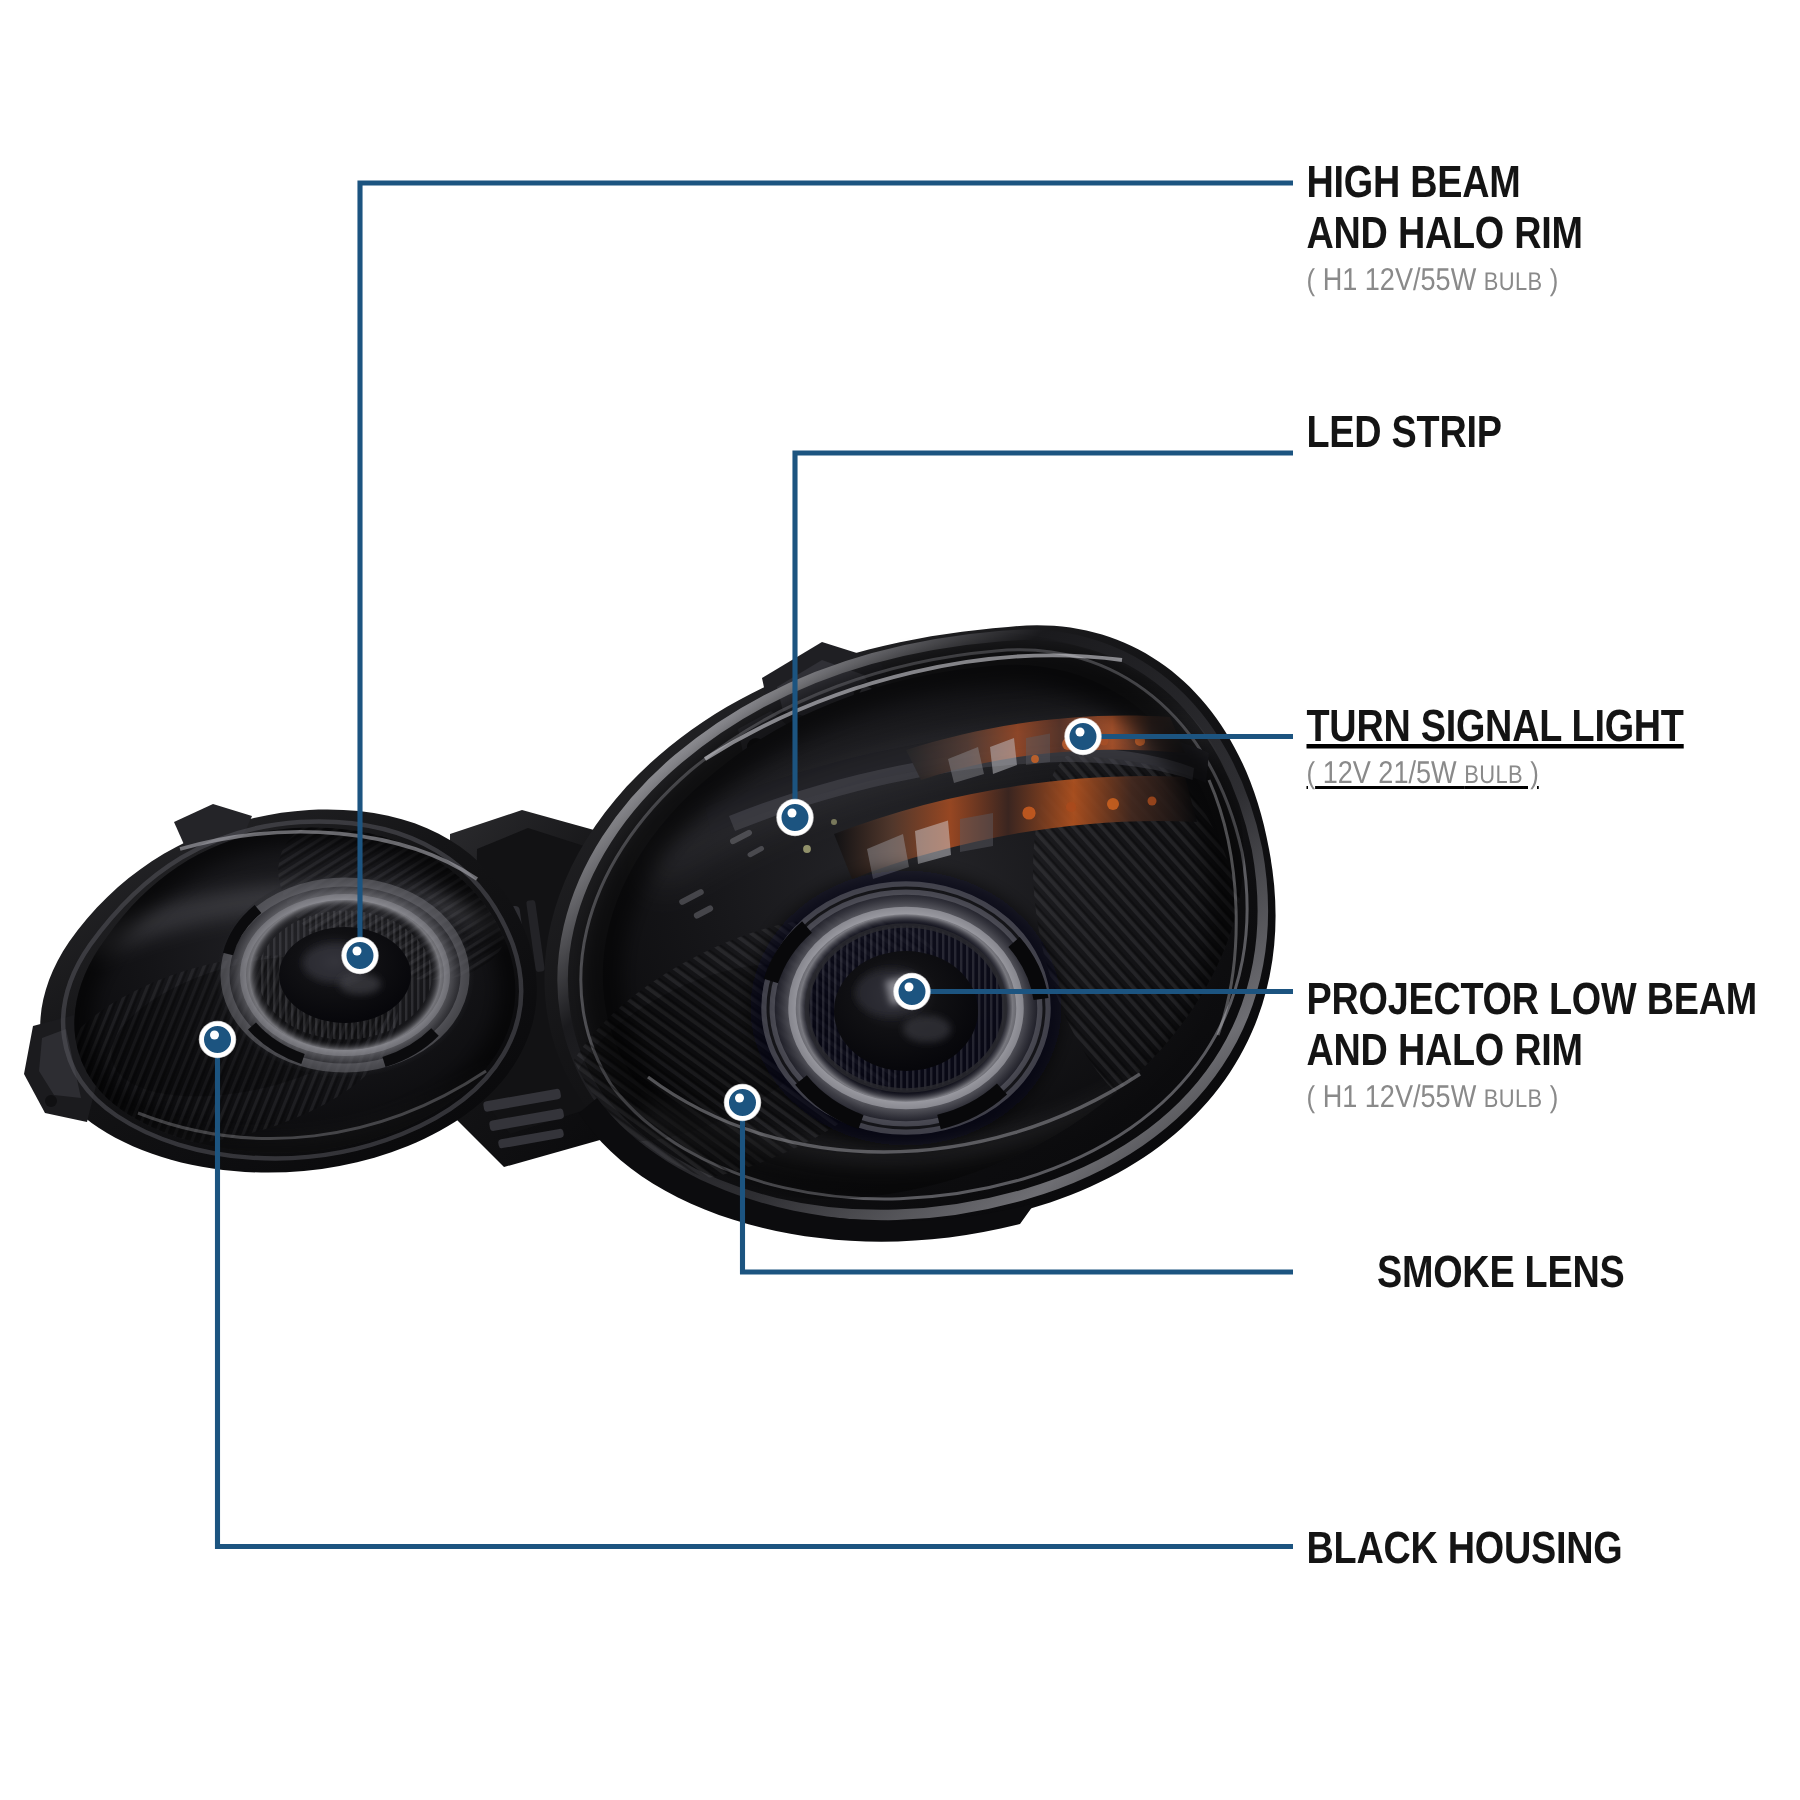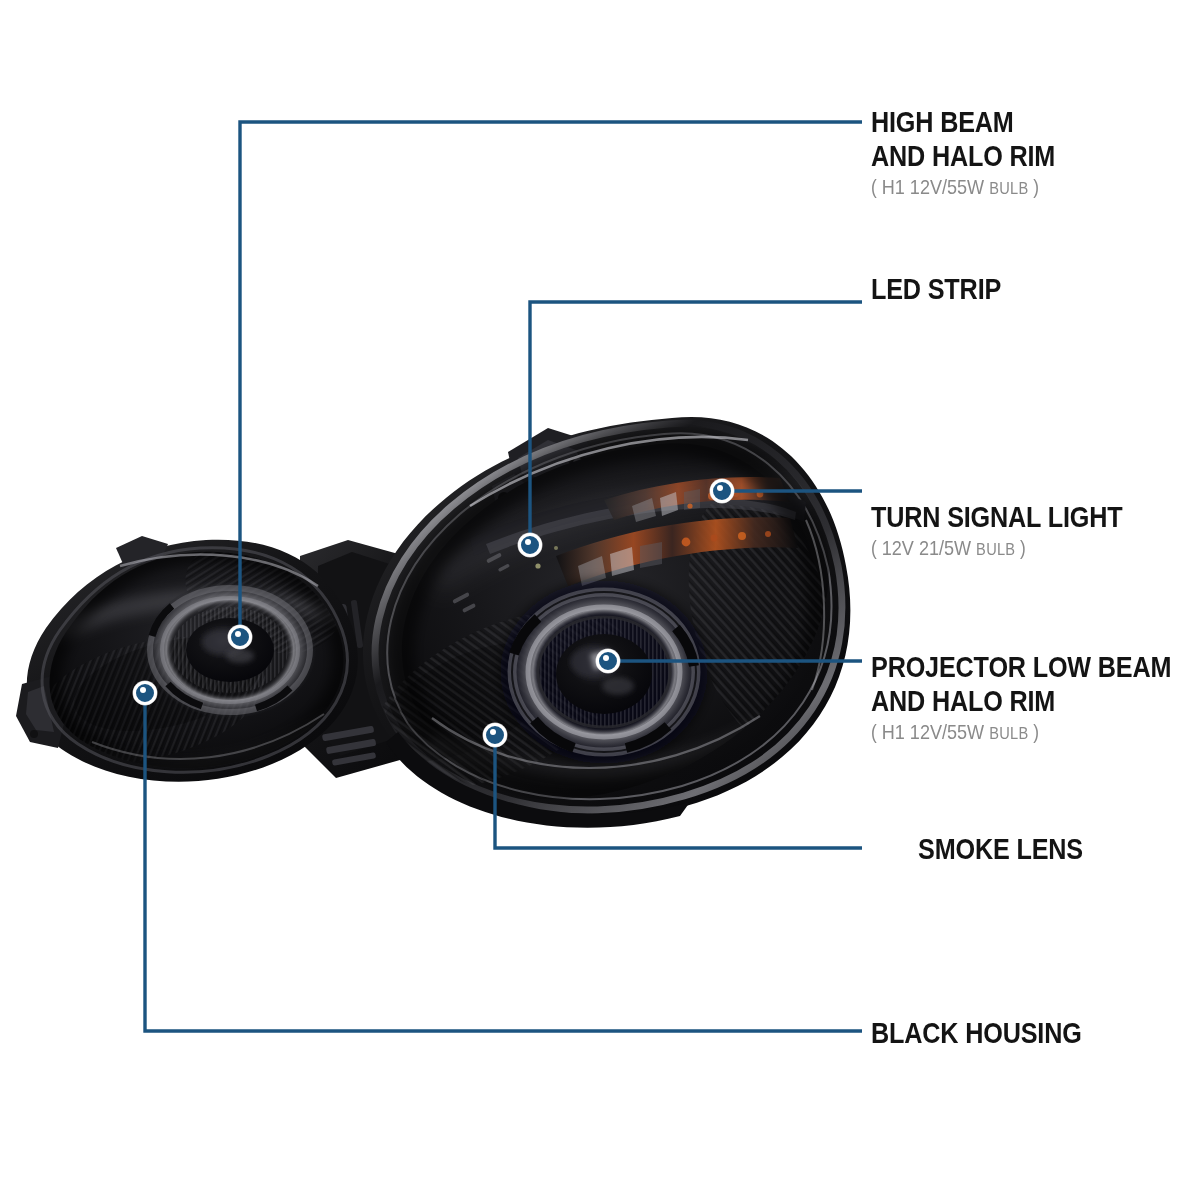--- a/index.html
+++ b/index.html
@@ -404,21 +404,21 @@
 
   <div id="label-layer">
       <div class="label-block" style="left: 871px; top: 105px;">
         <div class="label-title">HIGH BEAM</div>
         <div class="label-title">AND HALO RIM</div>
         <div class="label-sub" style="color: rgb(138, 138, 138);"><span class="paren">(</span><span> H1  12V/55W  </span><span class="small">BULB</span><span class="paren"> )</span></div>
       </div>
       <div class="label-block" style="left: 871px; top: 272px;">
         <div class="label-title">LED STRIP</div>
       </div>
-      <div class="label-block" style="left: 871px; top: 500px;">
+      <div class="label-block" style="left: 871px; top: 468px; text-decoration: underline;">
         <div class="label-title">TURN SIGNAL LIGHT</div>
         <div class="label-sub" style="color: rgb(138, 138, 138);"><span class="paren">(</span><span> 12V  21/5W  </span><span class="small">BULB</span><span class="paren"> )</span></div>
       </div>
       <div class="label-block" style="left: 871px; top: 650px;">
         <div class="label-title">PROJECTOR LOW BEAM</div>
         <div class="label-title">AND HALO RIM</div>
         <div class="label-sub" style="color: rgb(138, 138, 138);"><span class="paren">(</span><span> H1  12V/55W  </span><span class="small">BULB</span><span class="paren"> )</span></div>
       </div>
       <div class="label-block" style="left: 918px; top: 832px;">
         <div class="label-title">SMOKE LENS</div>

